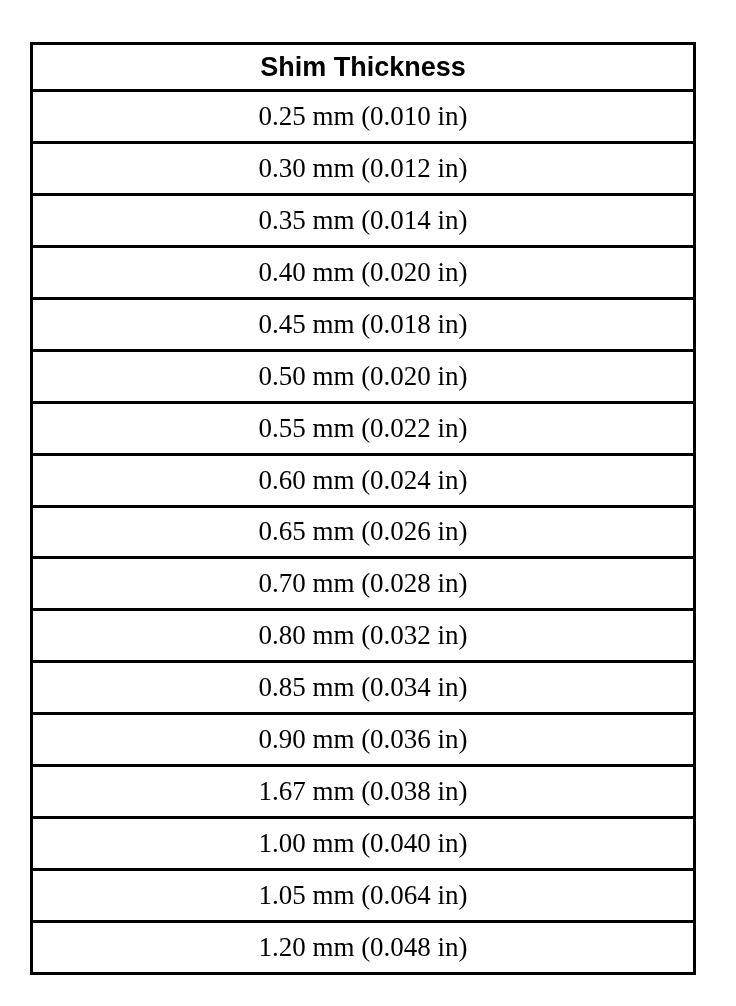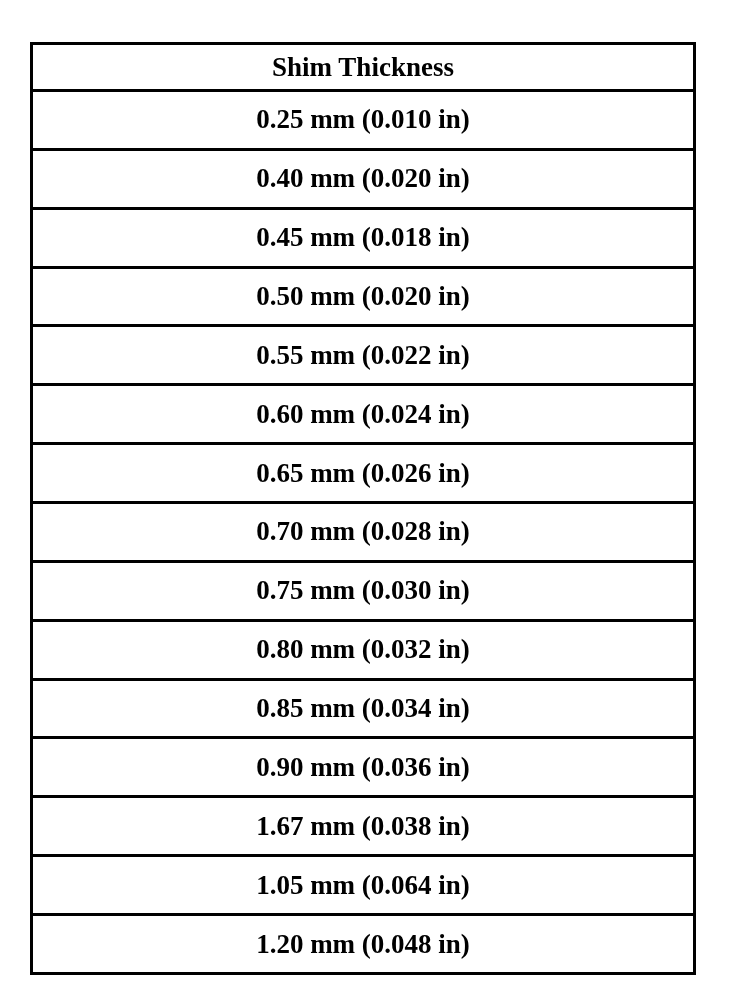--- a/index.html
+++ b/index.html
@@ -40,49 +40,55 @@
     text-align: center;
     vertical-align: middle;
     padding: 0;
     background: #ffffff;
     color: #000000;
     line-height: 1;
     white-space: nowrap;
   }
 
   th.header-cell {
-    font-family: Liberation Serif, serif;
+    font-family: Liberation Sans, sans-serif;
     font-weight: bold;
     font-size: 27px;
     letter-spacing: 0px;
     height: 44px;
   }
 
   td.data-cell {
     font-family: "Liberation Serif", "DejaVu Serif", serif;
-    font-weight: bold;
+    font-weight: normal;
     font-size: 27px;
     letter-spacing: 0px;
     height: 44.4px;
   }
 </style>
 </head>
 <body>
 
 <div id="table-wrap">
   <table class="shim-table">
     <thead>
       <tr>
         <th class="header-cell">Shim Thickness</th>
       </tr>
     </thead>
     <tbody id="table-body">
 
     <tr>
           <td class="data-cell">0.25 mm (0.010 in)</td>
+        </tr>
+        <tr>
+          <td class="data-cell">0.30 mm (0.012 in)</td>
+        </tr>
+        <tr>
+          <td class="data-cell">0.35 mm (0.014 in)</td>
         </tr>
         <tr>
           <td class="data-cell">0.40 mm (0.020 in)</td>
         </tr>
         <tr>
           <td class="data-cell">0.45 mm (0.018 in)</td>
         </tr>
         <tr>
           <td class="data-cell">0.50 mm (0.020 in)</td>
         </tr>
@@ -92,35 +98,35 @@
         <tr>
           <td class="data-cell">0.60 mm (0.024 in)</td>
         </tr>
         <tr>
           <td class="data-cell">0.65 mm (0.026 in)</td>
         </tr>
         <tr>
           <td class="data-cell">0.70 mm (0.028 in)</td>
         </tr>
         <tr>
-          <td class="data-cell">0.75 mm (0.030 in)</td>
-        </tr>
-        <tr>
           <td class="data-cell">0.80 mm (0.032 in)</td>
         </tr>
         <tr>
           <td class="data-cell">0.85 mm (0.034 in)</td>
         </tr>
         <tr>
           <td class="data-cell">0.90 mm (0.036 in)</td>
         </tr>
         <tr>
           <td class="data-cell">1.67 mm (0.038 in)</td>
         </tr>
         <tr>
+          <td class="data-cell">1.00 mm (0.040 in)</td>
+        </tr>
+        <tr>
           <td class="data-cell">1.05 mm (0.064 in)</td>
         </tr>
         <tr>
           <td class="data-cell">1.20 mm (0.048 in)</td>
         </tr>
       </tbody>
   </table>
 </div>
 
 </body></html>

